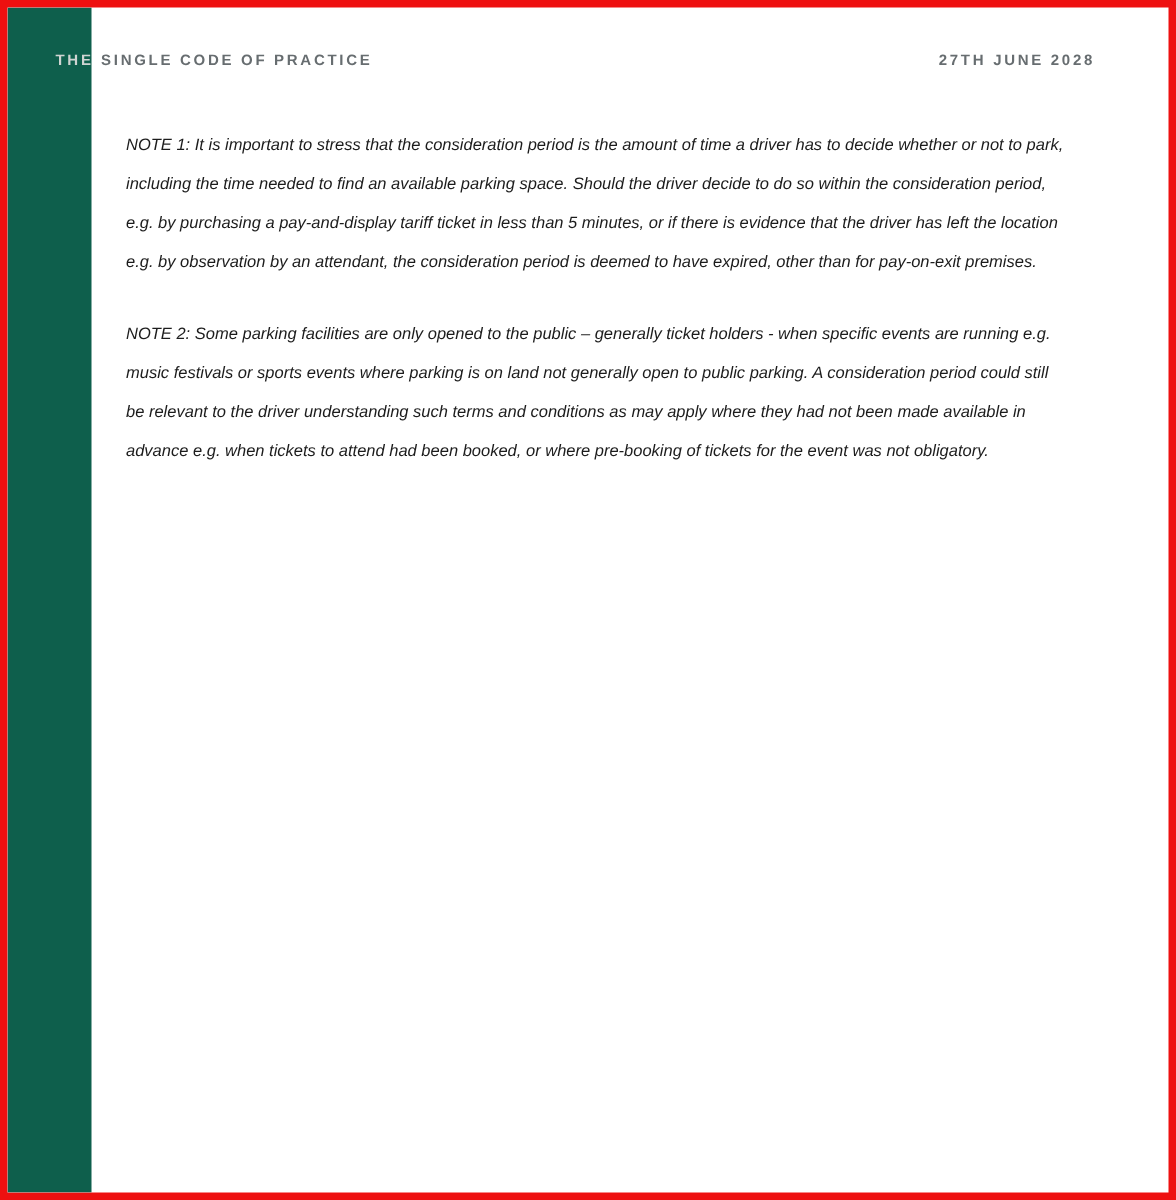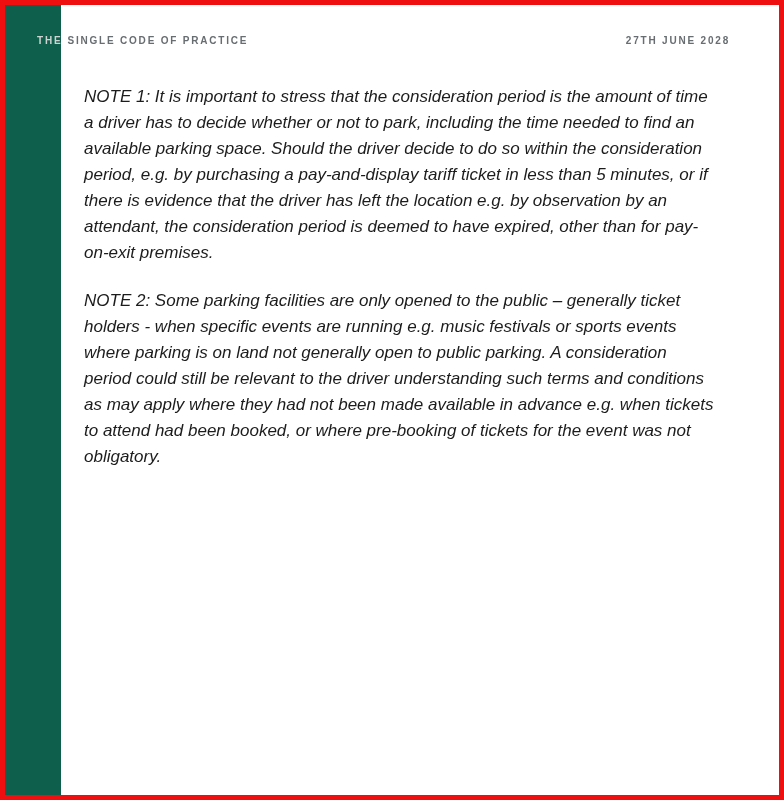--- a/index.html
+++ b/index.html
@@ -43,21 +43,21 @@
   .doc-title .title-rest   { color: var(--header-gray, #676d70); margin-left: 5px; }
 
   .date { color: var(--header-gray, #676d70); }
 
   .content {
     position: absolute;
     top: 79px;
     left: 79px;
     width: 630px;
     font-style: italic;
-    font-size: 17px;
+    font-size: 11px;
     line-height: 26px;
     color: var(--body-text, #1c1c1c);
   }
 
   .content p { margin: 0 0 22px 0; }
   .content p:last-child { margin-bottom: 0; margin-top: 14px; }
 </style>
 </head>
 <body>
 

